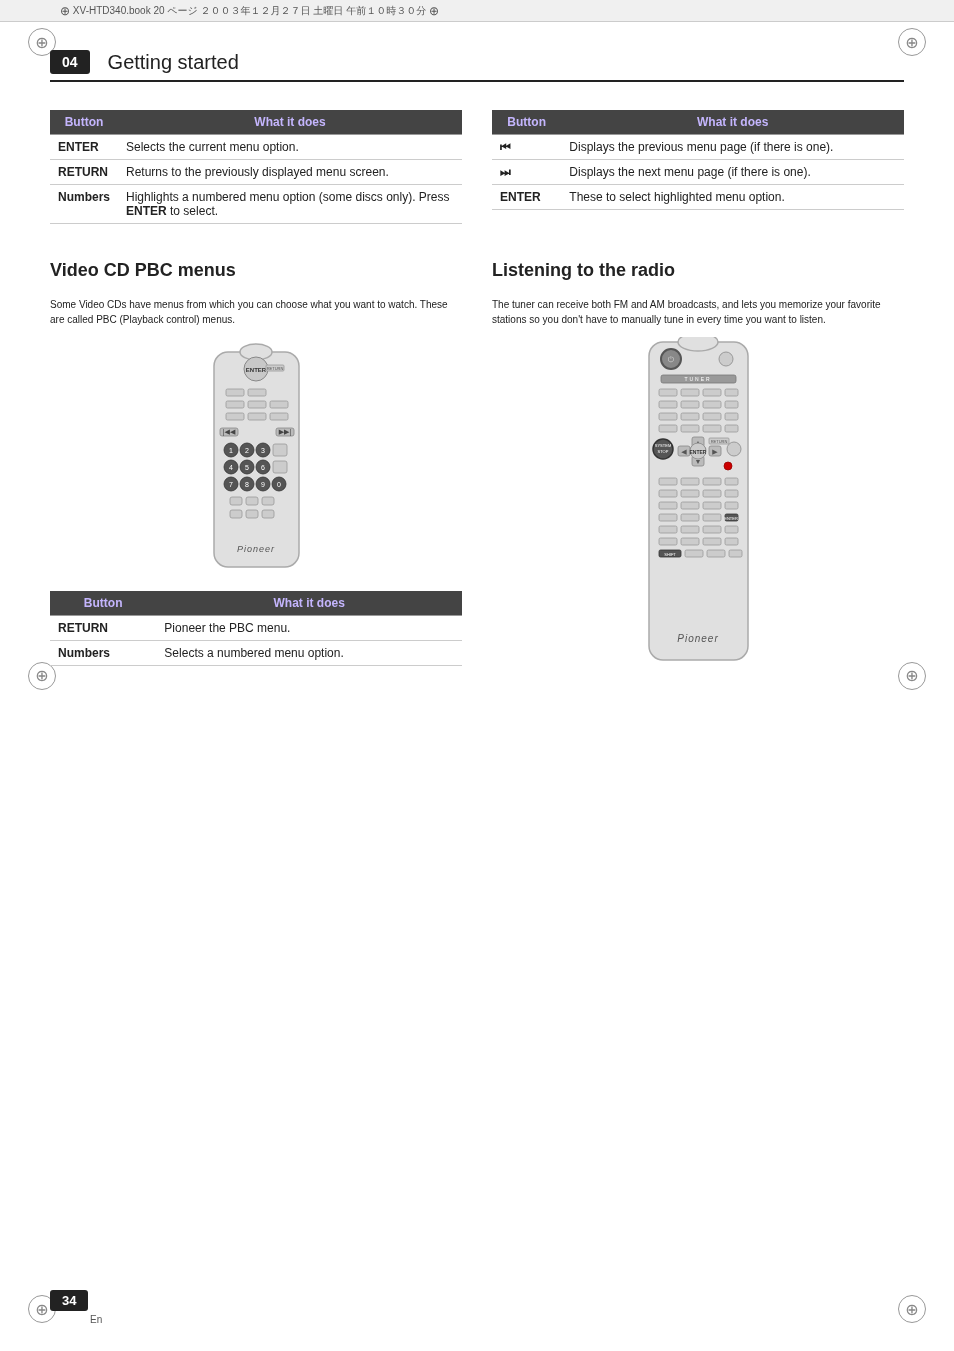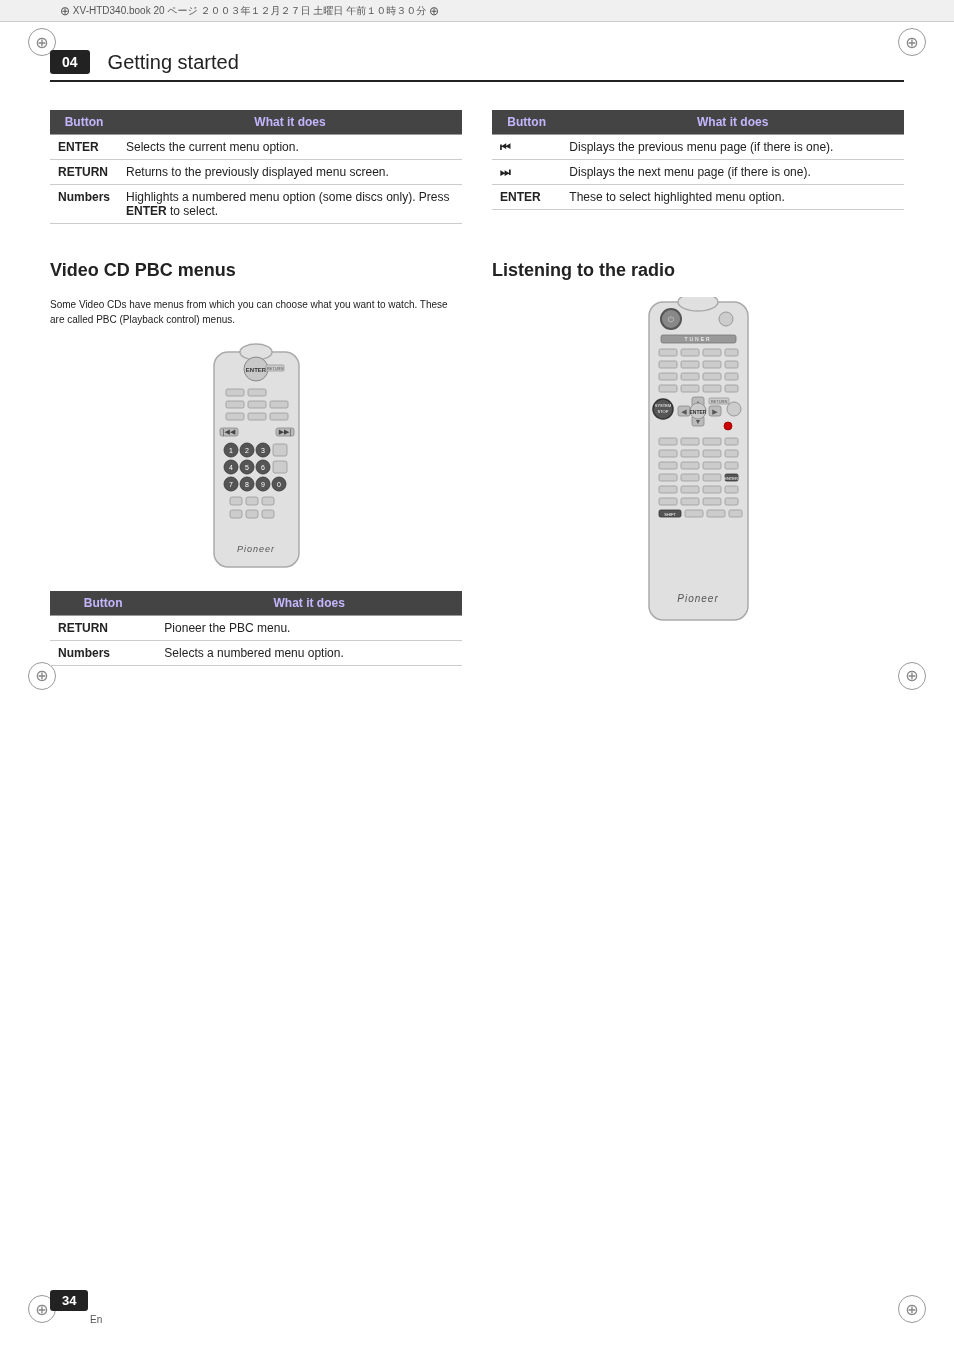--- a/index.html
+++ b/index.html
@@ -360,20 +360,21 @@
               <td><span class="btn-name">Numbers</span></td>
               <td>Selects a numbered menu option.</td>
             </tr>
           </tbody>
         </table>
       </div>
     </div>
 
     <div class="right-col">
       <div class="section-heading">Listening to the radio</div>
+      <p class="section-text">The tuner can receive both FM and AM broadcasts, and lets you memorize your favorite stations so you don't have to manually tune in every time you want to listen.</p>
 
       <div class="svg-remote-wrapper">
         <svg width="115" height="330" viewBox="0 0 115 330" xmlns="http://www.w3.org/2000/svg">
 
           <rect x="8" y="5" width="99" height="318" rx="14" fill="#e0e0e0" stroke="#aaa" stroke-width="1.5"></rect>
 
           <ellipse cx="57" cy="5" rx="20" ry="9" fill="#e0e0e0" stroke="#aaa" stroke-width="1.5"></ellipse>
 
           <circle cx="30" cy="22" r="10" fill="#888" stroke="#555" stroke-width="2"></circle>
           <text x="30" y="25" text-anchor="middle" font-size="8" fill="#ccc">⏻</text>

